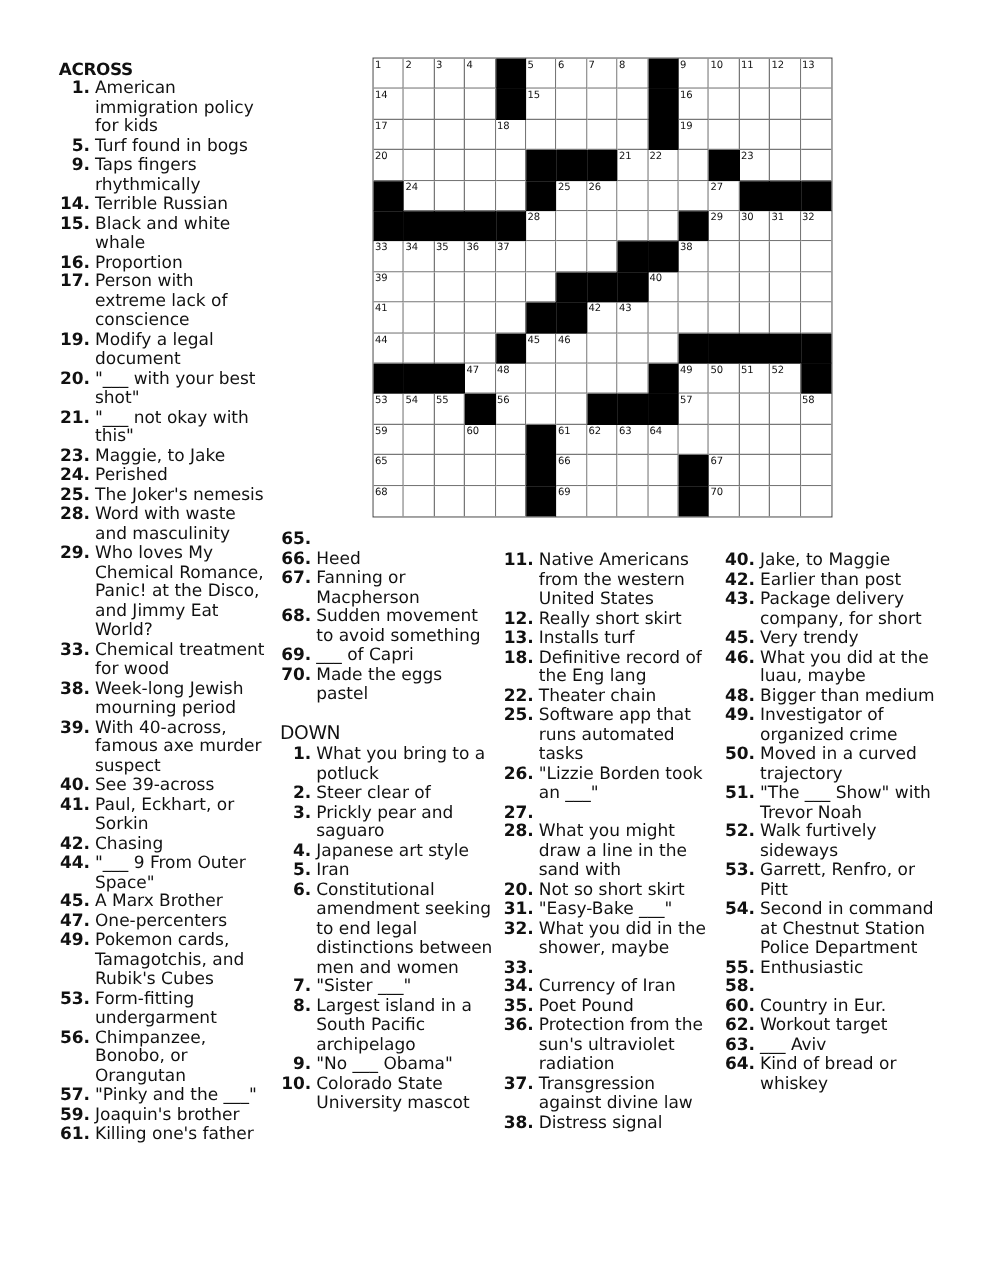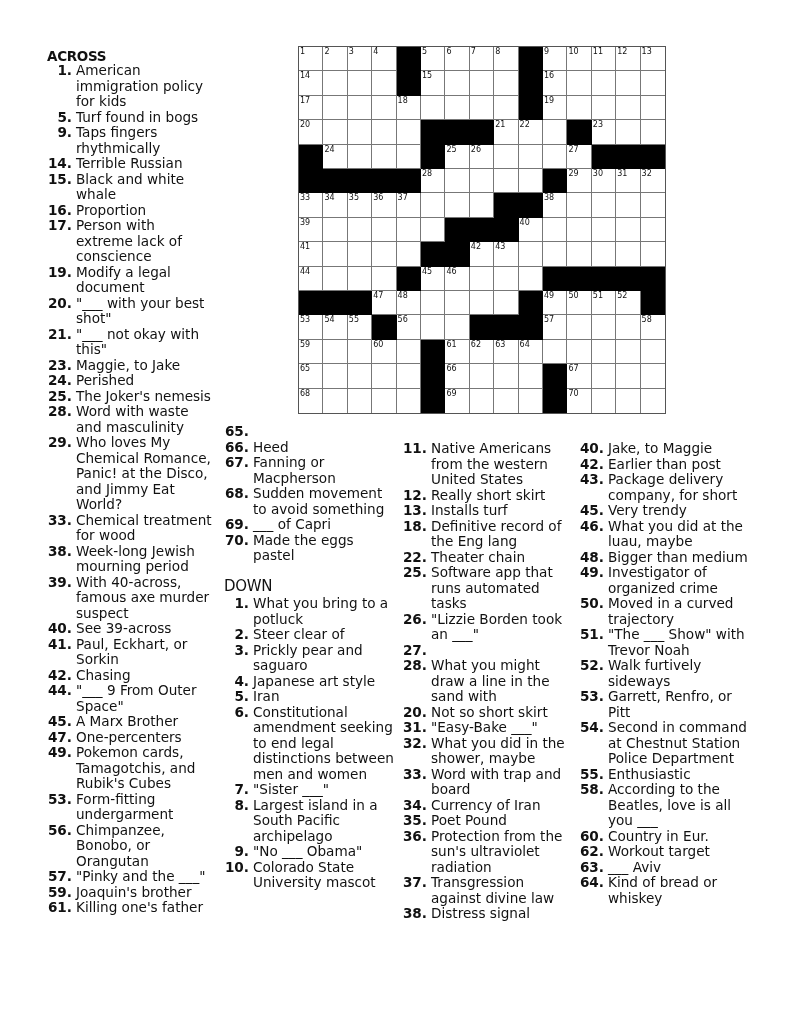--- a/index.html
+++ b/index.html
@@ -292,21 +292,20 @@
     <div class="clue">
       <span class="num">31.</span>
       <span class="txt">"Easy-Bake ___"</span>
     </div>
     <div class="clue">
       <span class="num">32.</span>
       <span class="txt">What you did in the shower, maybe</span>
     </div>
     <div class="clue">
       <span class="num">33.</span>
-      <span class="txt">Word with trap and board</span>
     </div>
     <div class="clue">
       <span class="num">34.</span>
       <span class="txt">Currency of Iran</span>
     </div>
     <div class="clue">
       <span class="num">35.</span>
       <span class="txt">Poet Pound</span>
     </div>
     <div class="clue">
@@ -371,21 +370,20 @@
     <div class="clue">
       <span class="num">54.</span>
       <span class="txt">Second in command at Chestnut Station Police Department</span>
     </div>
     <div class="clue">
       <span class="num">55.</span>
       <span class="txt">Enthusiastic</span>
     </div>
     <div class="clue">
       <span class="num">58.</span>
-      <span class="txt">According to the Beatles, love is all you ___</span>
     </div>
     <div class="clue">
       <span class="num">60.</span>
       <span class="txt">Country in Eur.</span>
     </div>
     <div class="clue">
       <span class="num">62.</span>
       <span class="txt">Workout target</span>
     </div>
     <div class="clue">

